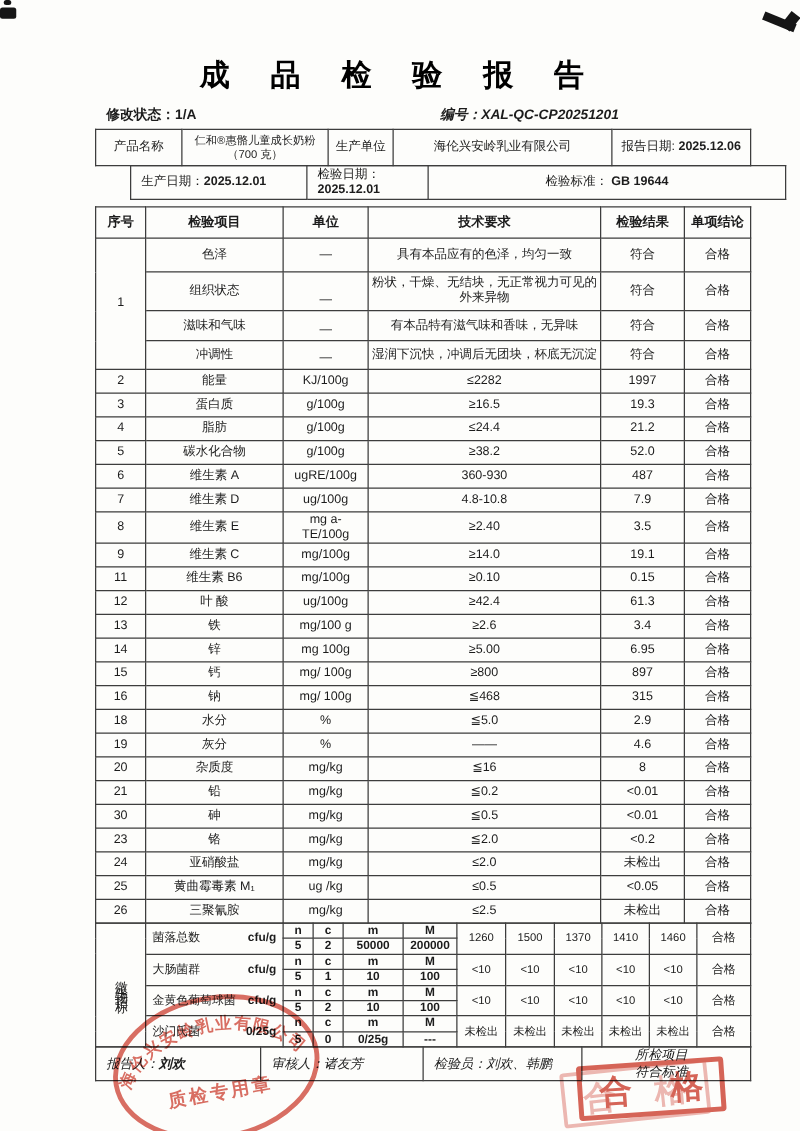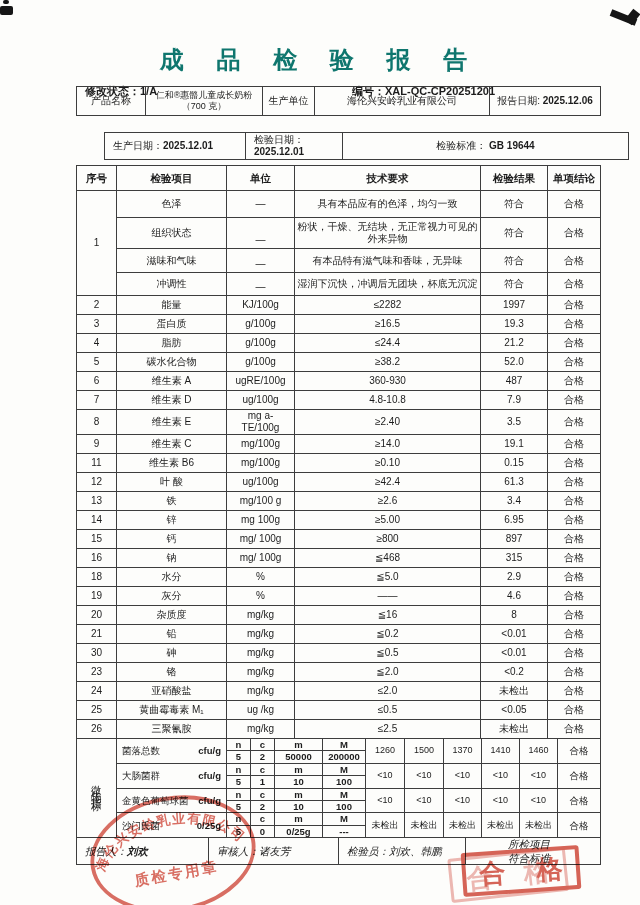--- a/index.html
+++ b/index.html
@@ -11,33 +11,33 @@
   .page{position:absolute;inset:0;}
   
   .art{position:absolute;background:#161616;}
   .art.tl1{left:0;top:6px;width:13px;height:9px;border-radius:2px;}
   .art.tl2{left:3px;top:0;width:6px;height:4px;border-radius:2px;}
   .art.tr1{left:610px;top:14px;width:27px;height:7px;transform:rotate(22deg);}
   .art.tr2{left:628px;top:10px;width:9px;height:14px;transform:rotate(38deg);}
   
   .title{
     position:absolute;left:0;top:44px;width:100%;text-align:center;
-    font-size:24px;font-weight:bold;letter-spacing:13px;color:#0f766e;
+    font-size:24px;font-weight:bold;letter-spacing:13px;color:#000000;
   }
   .meta{position:absolute;top:84px;left:0;width:100%;font-size:11px;font-weight:bold;}
   .meta .rev{position:absolute;left:85px;top:0;}
-  .meta .num{position:absolute;left:352px;top:0;}
+  .meta .num{position:absolute;left:352px;top:0;font-style:italic;}
   
   table{border-collapse:collapse;table-layout:fixed;width:524px;background:transparent;}
   td,th{
     border:1px solid #3d3d3d;text-align:center;vertical-align:middle;
     padding:0 2px;overflow:hidden;font-weight:normal;font-size:10px;line-height:1.2;
   }
   table{border:1.5px solid #333;}
-  .info1{position:absolute;left:76px;top:86px;}
+  .info1{position:absolute;left:76px;top:103px;}
   .info1 td{height:28px;}
   .info2{position:absolute;left:76px;top:132px;margin-left:28px;}
   .info2 td{height:26px;}
   .pname{font-size:9px;}
   .lcell{text-align:left;padding-left:8px;}
   .b{font-weight:bold;}
   .tables{position:absolute;left:76px;top:165px;width:524px;}
   .main thead th{height:24px;font-size:10.5px;font-weight:600;}
   .main td{height:18px;}
   .main .h27 td{height:26px;margin-top:39px;}

